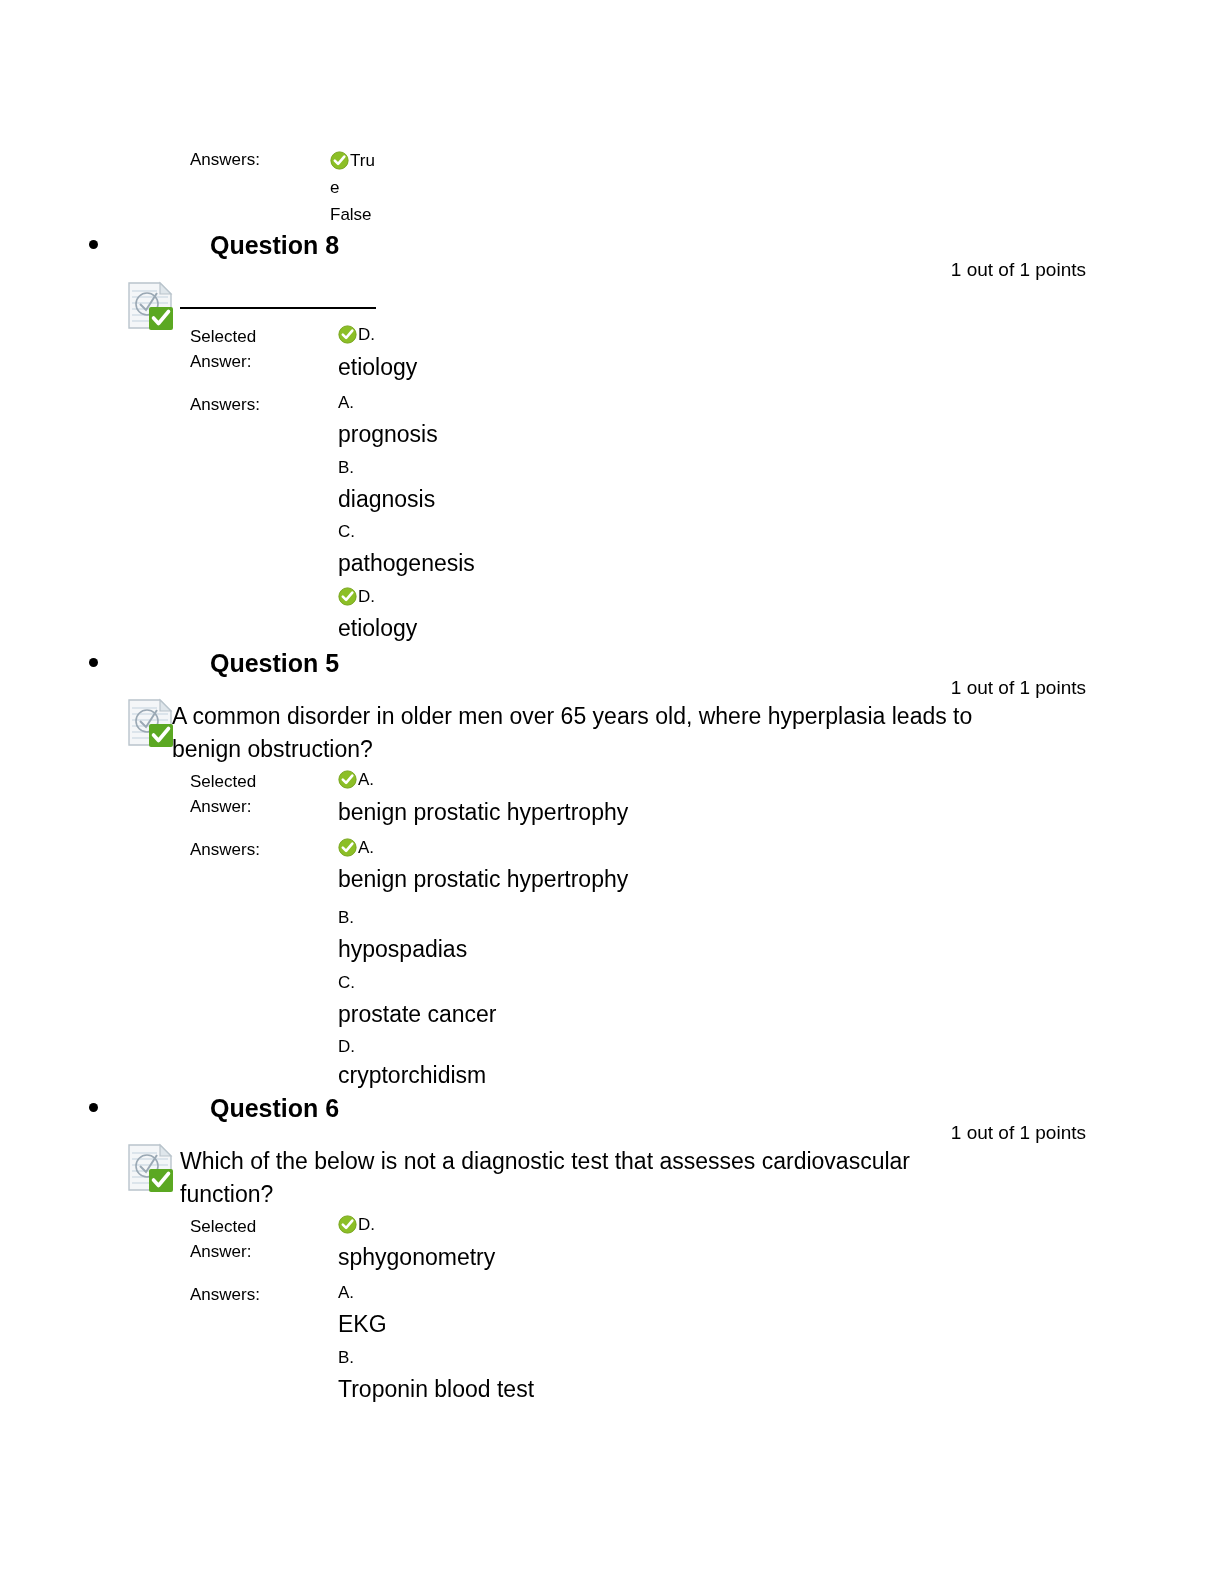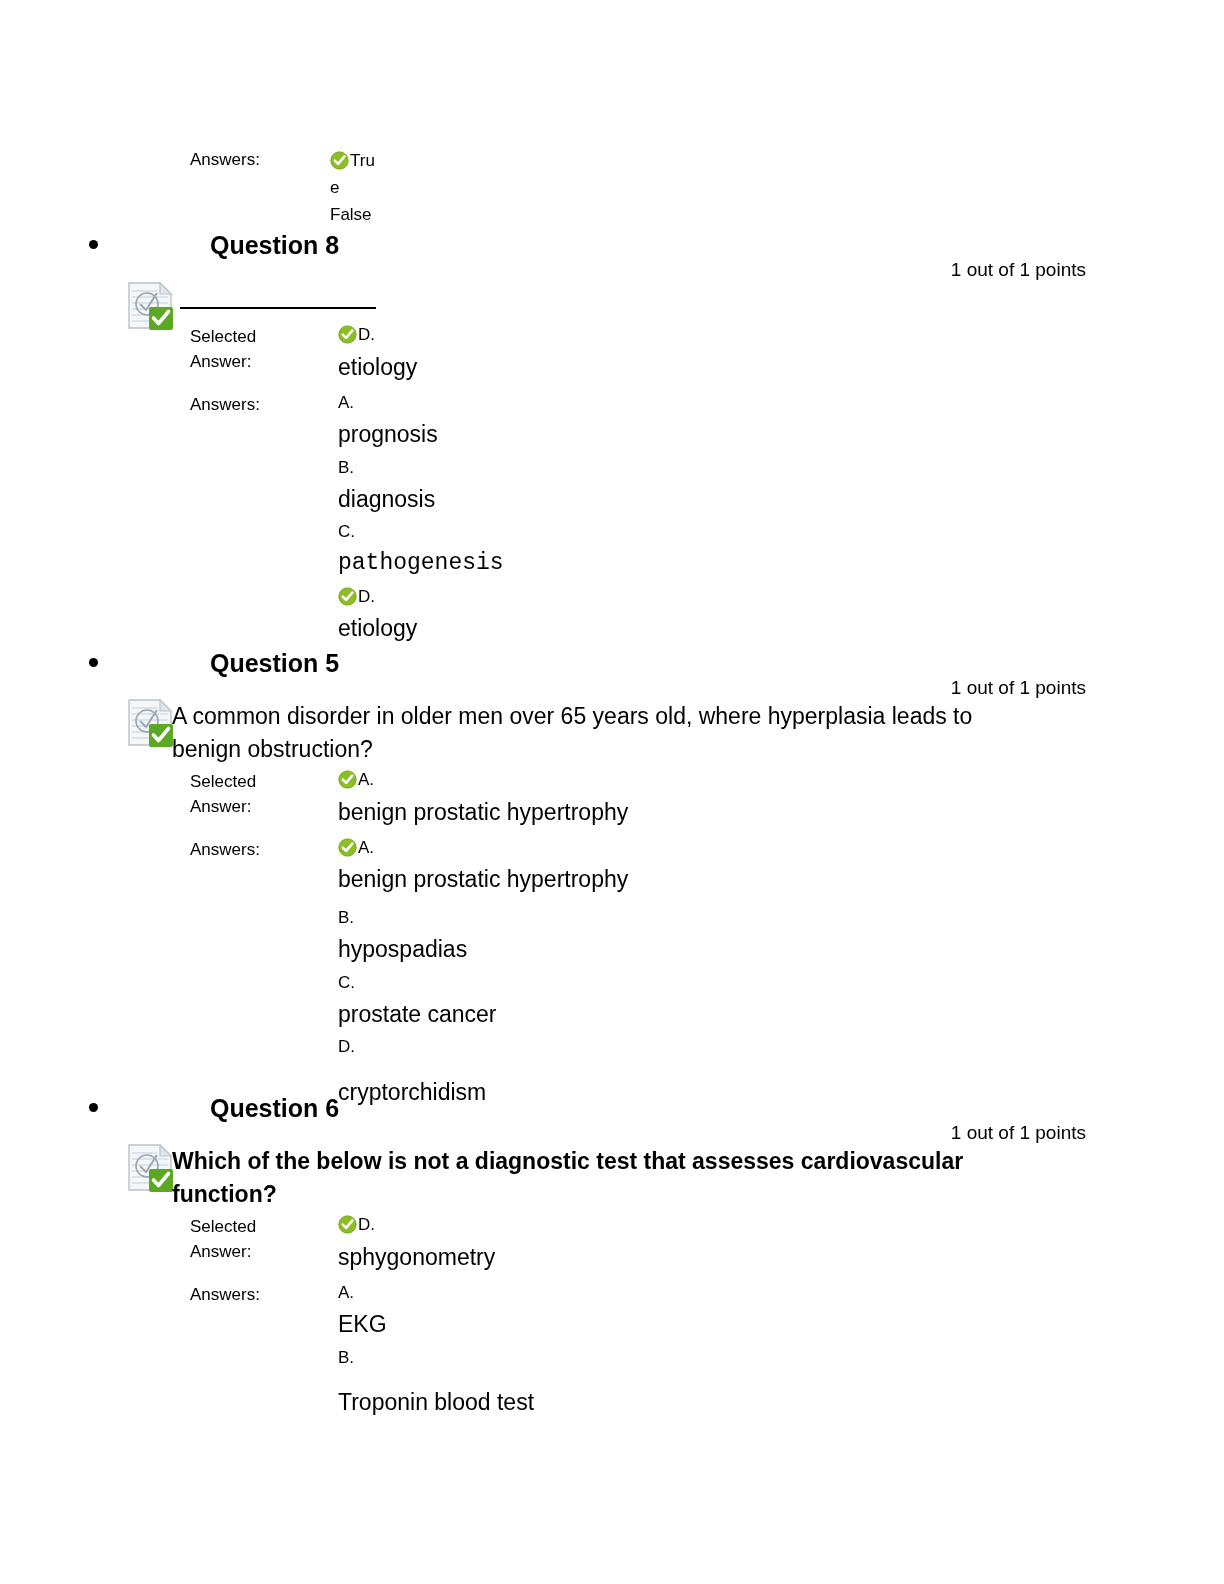--- a/index.html
+++ b/index.html
@@ -181,21 +181,21 @@
   <div class="col-opts" style="left:338px; top:392px;">
     <div class="opt-letter">A.</div>
     <div class="opt-text" style="margin-top:5px;">prognosis</div>
   </div>
   <div class="col-opts" style="left:338px; top:457px;">
     <div class="opt-letter">B.</div>
     <div class="opt-text" style="margin-top:5px;">diagnosis</div>
   </div>
   <div class="col-opts" style="left:338px; top:521px;">
     <div class="opt-letter">C.</div>
-    <div class="opt-text" style="margin-top:5px;font-family:Liberation Mono, monospace;">pathogenesis</div>
+    <div class="opt-text" style="margin-top:5px;">pathogenesis</div>
   </div>
   <div class="col-opts" style="left:338px; top:586px;">
     <div class="opt-letter">
       <span class="check-ico">
         <svg width="19" height="19" viewBox="0 0 19 19">
           <circle cx="9.5" cy="9.5" r="8.6" fill="#8CBF26"></circle>
           <circle cx="9.5" cy="9.5" r="8.6" fill="none" stroke="#74A316" stroke-width="1"></circle>
           <path d="M4.8 9.6 L8.1 12.9 L14.3 5.6" stroke="#ffffff" stroke-width="2.6" fill="none" stroke-linecap="round" stroke-linejoin="round"></path>
         </svg>
       </span><span>D.</span>
@@ -266,21 +266,21 @@
   <div class="col-opts" style="left:338px; top:907px;">
     <div class="opt-letter">B.</div>
     <div class="opt-text" style="margin-top:5px;">hypospadias</div>
   </div>
   <div class="col-opts" style="left:338px; top:972px;">
     <div class="opt-letter">C.</div>
     <div class="opt-text" style="margin-top:5px;">prostate cancer</div>
   </div>
   <div class="col-opts" style="left:338px; top:1036px;">
     <div class="opt-letter">D.</div>
-    <div class="opt-text" style="margin-top:19px;">cryptorchidism</div>
+    <div class="opt-text" style="margin-top:2px;">cryptorchidism</div>
   </div>
 
   <div class="bullet" style="left:89px; top:1103px;"></div>
   <div class="q-title" style="left:210px; top:1093px;">Question 6</div>
   <div class="points" style="right:138px; top:1121px;">1 out of 1 points</div>
 
   <div class="q-ico" style="left:127px; top:1143px;">
     <svg width="48" height="50" viewBox="0 0 48 50">
       <path d="M2 2 H33 L44 13 V47 H2 Z" fill="#f4f6f8" stroke="#b9c4cc" stroke-width="1.4"></path>
       <path d="M33 2 L33 13 L44 13 Z" fill="#dfe6eb" stroke="#b9c4cc" stroke-width="1.2"></path>
@@ -292,21 +292,21 @@
         <line x1="5" y1="34" x2="41" y2="34"></line>
         <line x1="5" y1="40" x2="41" y2="40"></line>
       </g>
       <circle cx="20" cy="23" r="11" fill="none" stroke="#9aa8b4" stroke-width="1.6"></circle>
       <path d="M13 23 L19 29 L30 12" fill="none" stroke="#9aa8b4" stroke-width="2"></path>
       <rect x="22" y="26" width="24" height="23" rx="2" fill="#5BA822"></rect>
       <path d="M26.5 37 L31.5 42.5 L41.5 30.5" fill="none" stroke="#ffffff" stroke-width="3.6" stroke-linecap="round" stroke-linejoin="round"></path>
     </svg>
   </div>
 
-  <div class="q-text" style="left:172px; top:1145px; width:880px;font-weight:bold;">
+  <div class="q-text" style="left:180px; top:1145px; width:880px;">
     <div>Which of the below is not a diagnostic test that assesses cardiovascular</div>
     <div>function?</div>
   </div>
 
   <div class="answers-label" style="left:190px; top:1214px; line-height:25px;">
     <div>Selected</div>
     <div>Answer:</div>
   </div>
 
   <div class="col-opts" style="left:338px; top:1214px;">
@@ -323,16 +323,16 @@
   </div>
 
   <div class="answers-label" style="left:190px; top:1283px;">Answers:</div>
 
   <div class="col-opts" style="left:338px; top:1282px;">
     <div class="opt-letter">A.</div>
     <div class="opt-text" style="margin-top:5px;">EKG</div>
   </div>
   <div class="col-opts" style="left:338px; top:1347px;">
     <div class="opt-letter">B.</div>
-    <div class="opt-text" style="margin-top:18px;">Troponin blood test</div>
+    <div class="opt-text" style="margin-top:5px;">Troponin blood test</div>
   </div>
 
 </div>
 
 </body></html>

